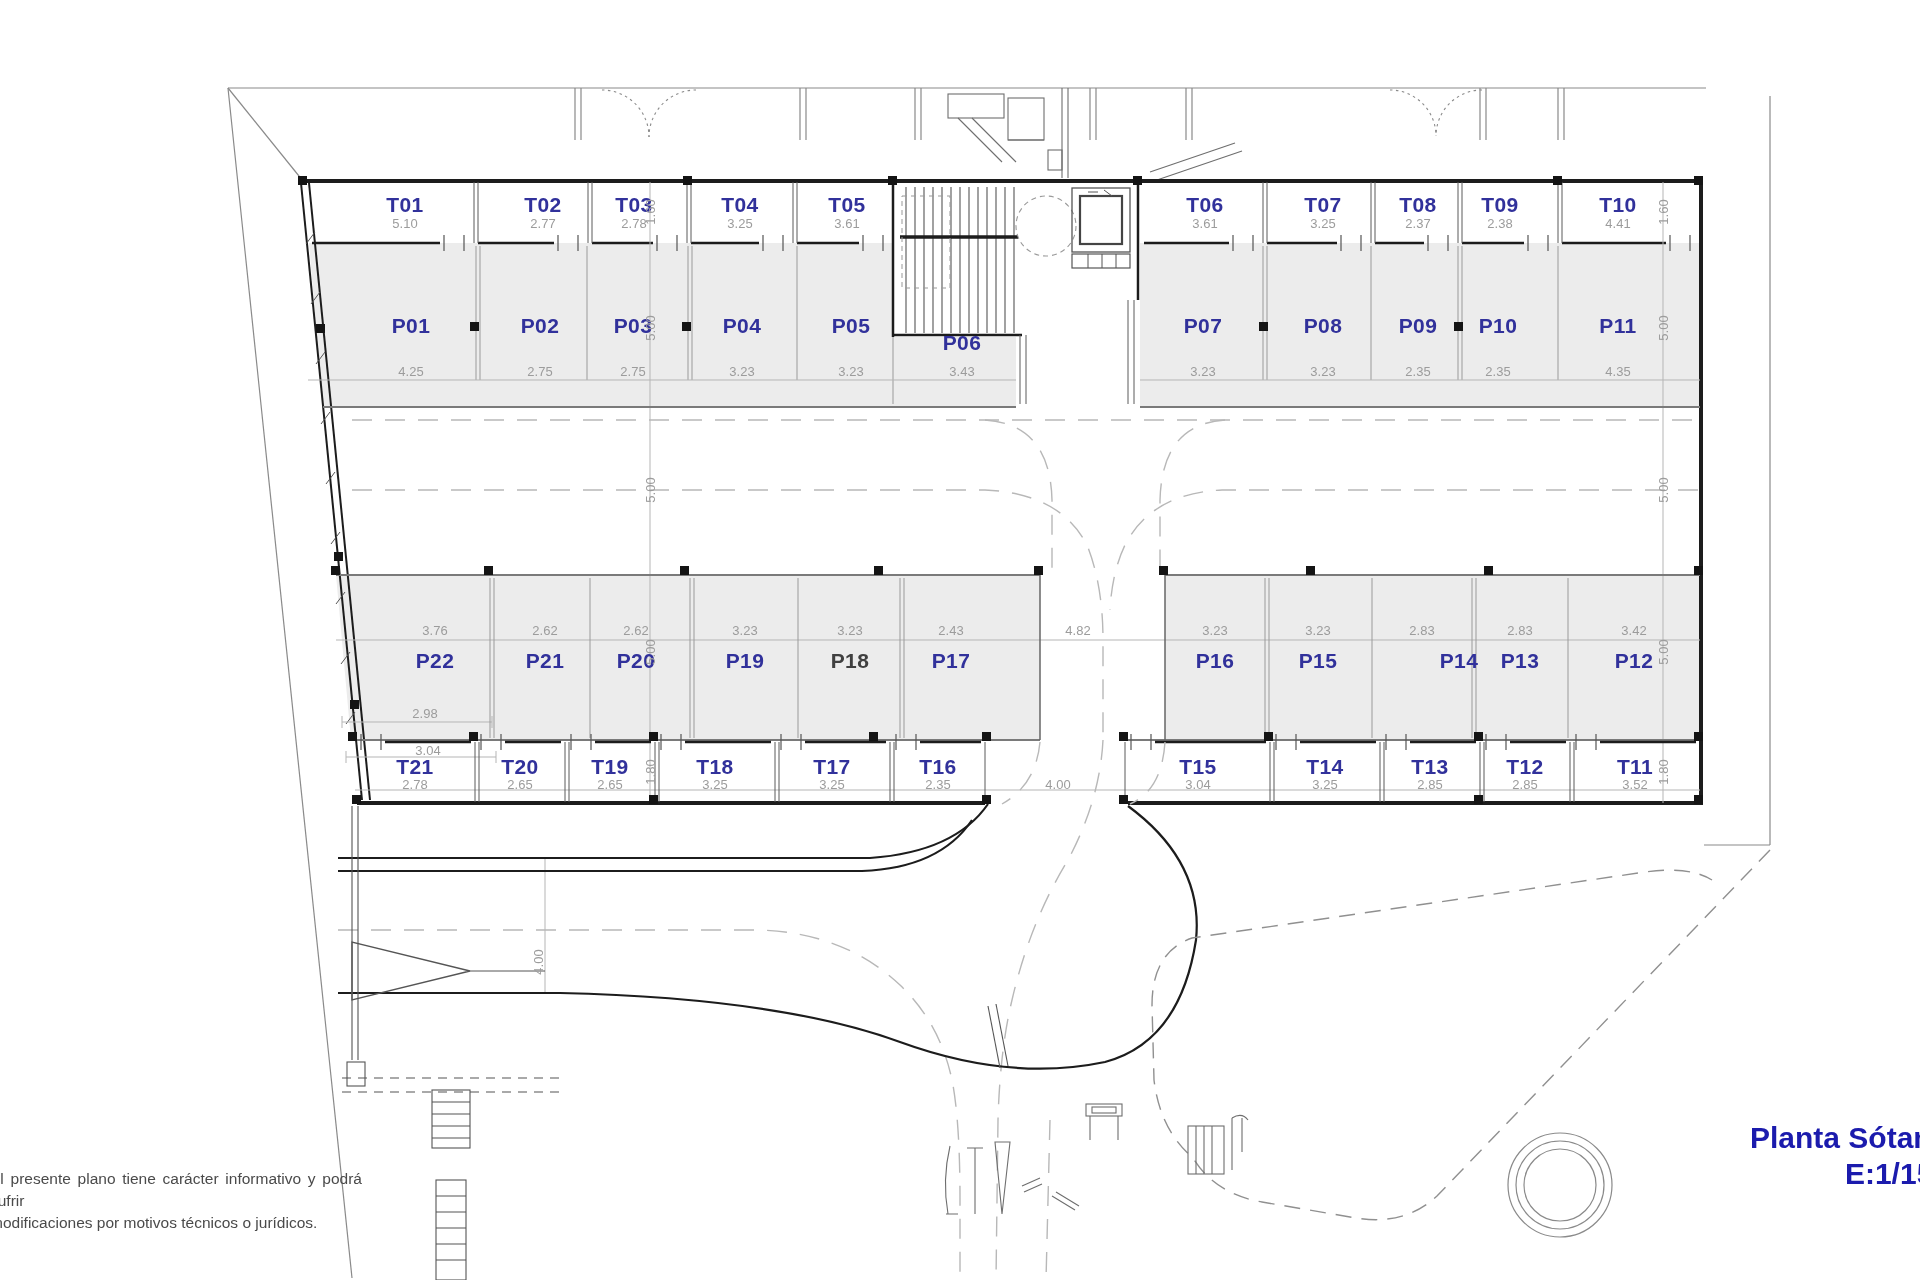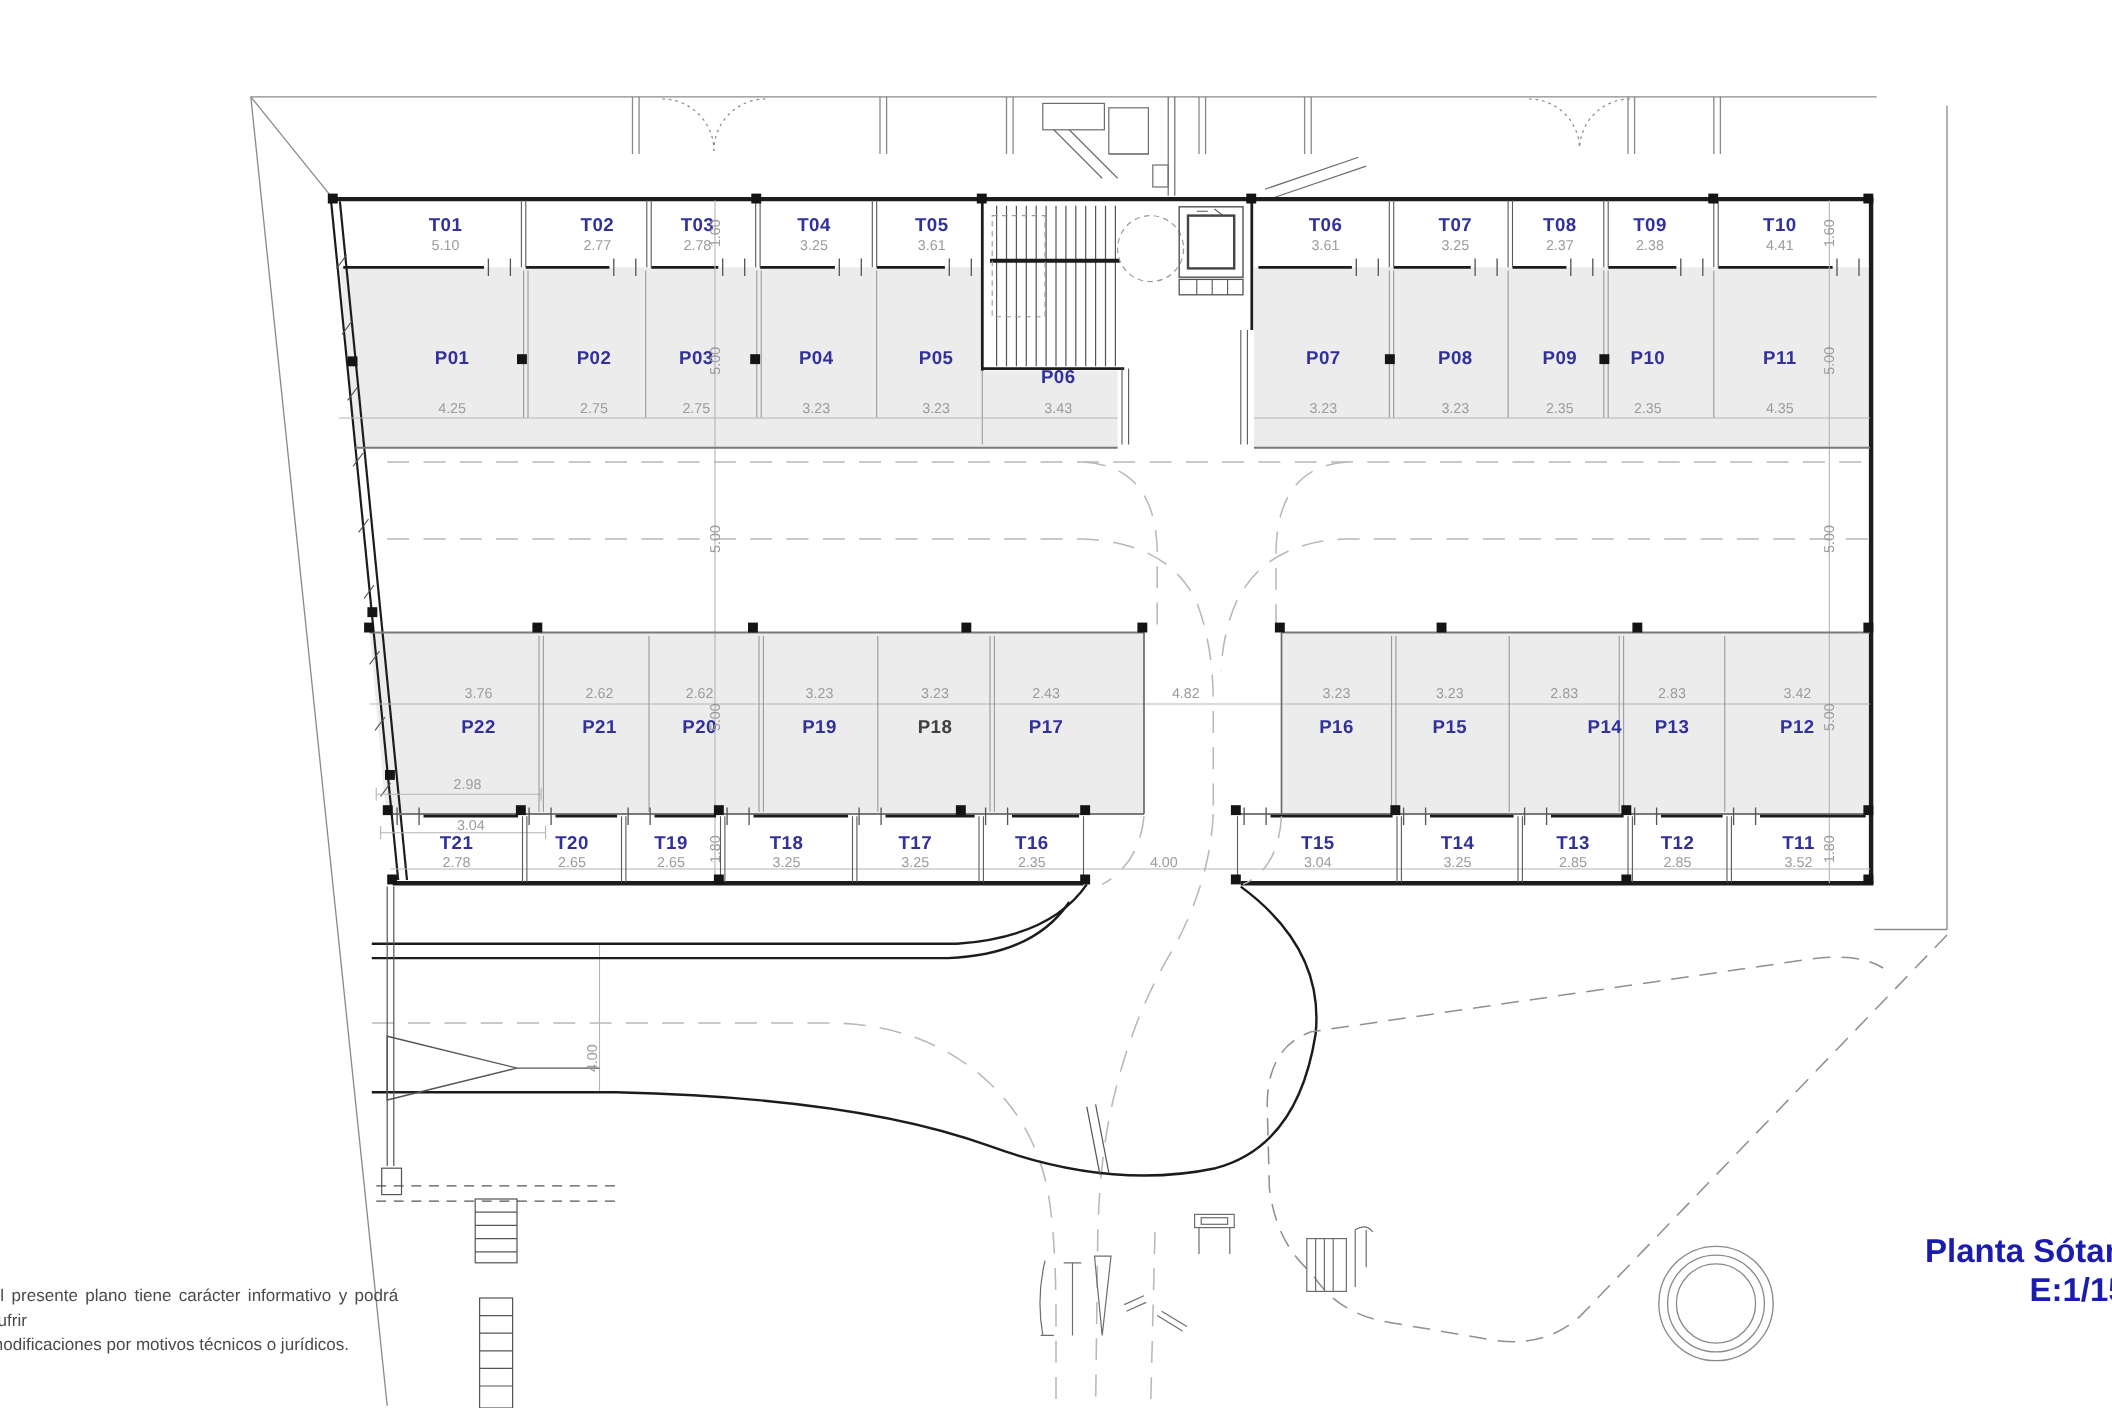--- a/index.html
+++ b/index.html
@@ -1,21 +1,21 @@
 <!DOCTYPE html>
 <html><head>
 <meta charset="utf-8">
 <style>
   html,body{margin:0;padding:0;background:#ffffff;}
   body{width:1920px;height:1280px;position:relative;overflow:hidden;
        font-family:"Liberation Sans",sans-serif;}
   #plan{position:absolute;left:0;top:0;width:1920px;height:1280px;}
   svg{position:absolute;left:0;top:0;}
   .unit{position:absolute;transform:translate(-50%,-50%);
-        font-weight:bold;font-size:17px;letter-spacing:.4px;color:#31319b;white-space:nowrap;}
+        font-weight:bold;font-size:21px;letter-spacing:.4px;color:#31319b;white-space:nowrap;}
   .dim{position:absolute;transform:translate(-50%,-50%);
        font-size:13px;color:#9c9c9c;white-space:nowrap;}
   .dim.v{transform:translate(-50%,-50%) rotate(-90deg);}
   #title-block{position:absolute;right:-30px;top:1120px;width:320px;text-align:right;
        color:#1b1bad;font-weight:bold;font-size:30px;line-height:36px;}
   #disclaimer{position:absolute;left:-10px;top:1168px;width:372px;
        color:#4a4a4a;font-size:15.5px;line-height:22px;}
   #disclaimer .l1{text-align:justify;text-align-last:justify;}
 </style>
 </head>

